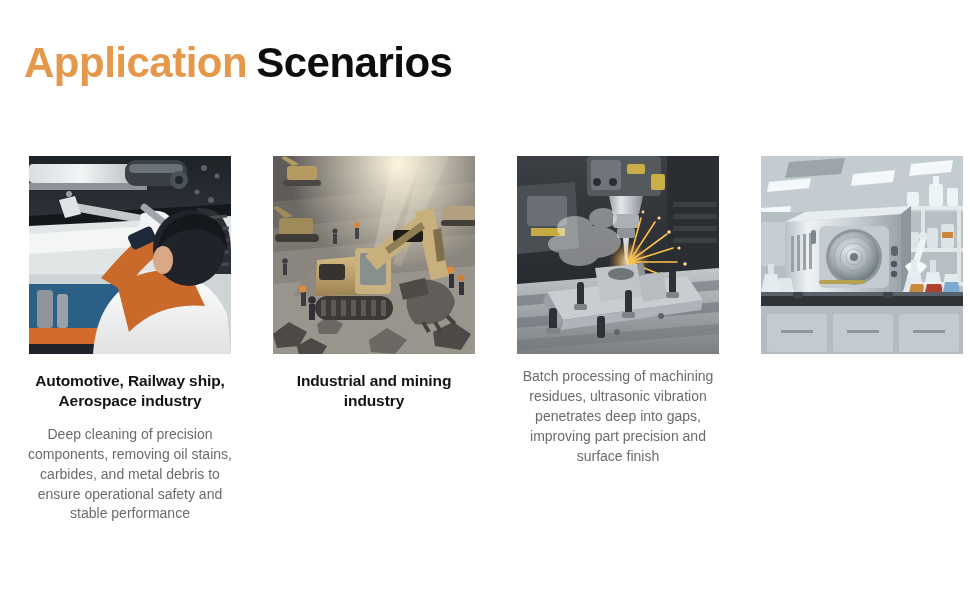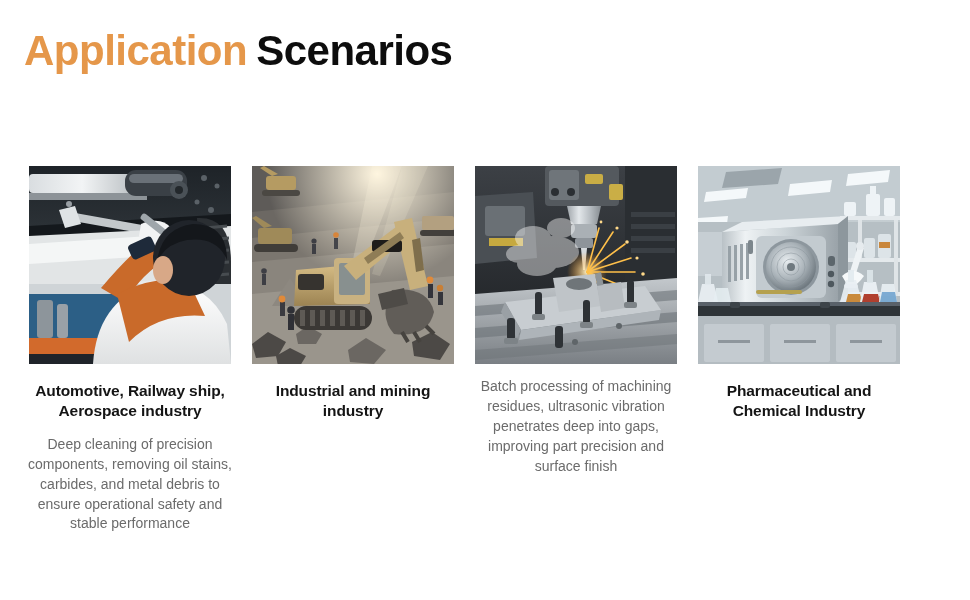--- a/index.html
+++ b/index.html
@@ -12,38 +12,38 @@
     background: #ffffff;
     font-family: "Liberation Sans", sans-serif;
     overflow: hidden;
     position: relative;
   }
 
   
   .page-title {
     position: absolute;
     left: 24px;
-    top: 28px;
+    top: 40px;
     font-size: 42px;
     font-weight: bold;
     letter-spacing: -0.5px;
     line-height: 1.1;
     white-space: nowrap;
   }
   .page-title .word-accent { color: #E5974A; }
   .page-title .word-main   { color: #0d0d0d; margin-left: 9px; }
 
   
   .cards-row {
     position: absolute;
     left: 29px;
-    top: 166px;
+    top: 156px;
     width: 915px;
     display: flex;
-    gap: 21px;
+    gap: 42px;
   }
   .card {
     width: 202px;
     display: flex;
     flex-direction: column;
     align-items: center;
   }
 
   .card-image {
     width: 202px;
@@ -489,16 +489,15 @@
           <path d="M166 128 L180 128 L182 136 L164 136 Z" fill="#b0402f"></path>
           <rect x="169" y="104" width="6" height="13" fill="#dde6ea" opacity=".9"></rect>
           <path d="M184 118 L196 118 L199 136 L181 136 Z" fill="#e9f0f4" opacity=".9"></path>
           <path d="M184 126 L197 126 L199 136 L182 136 Z" fill="#4f8fc4" opacity=".7"></path>
           <path d="M4 118 L16 118 L20 136 L0 136 Z" fill="#eaf0f4" opacity=".9"></path>
           <rect x="7" y="108" width="6" height="11" fill="#e0e8ec" opacity=".9"></rect>
           <path d="M18 122 L30 122 L33 136 L15 136 Z" fill="#e6eef2" opacity=".85"></path>
         </g>
       </svg>
     </div>
-    <div class="card-heading">Pharmaceutical and Chemical Industry</div>
   </div>
 
 </div>
 
 </body></html>

